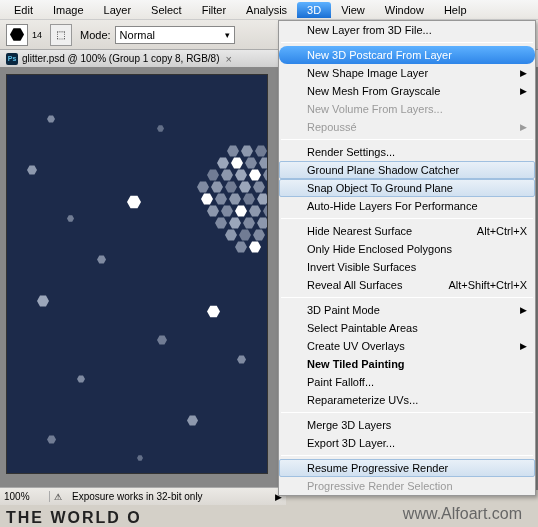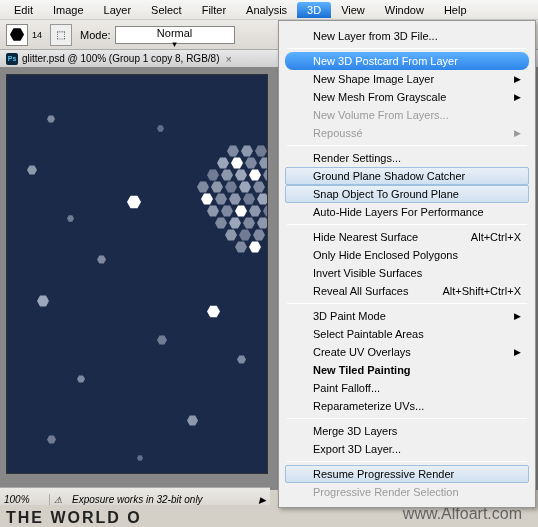--- a/index.html
+++ b/index.html
@@ -8,42 +8,42 @@
 .menubar { background: linear-gradient(#f6f6f6, #e9e7e3); height: 20px; display: flex; align-items: center; padding-left: 4px; border-bottom: 1px solid #ccc; }
 .menubar-item { padding: 2px 10px; cursor: default; }
 .menubar-item.open { background: linear-gradient(#5db1ff, #1a6fd4); color: #fff; border-radius: 3px 3px 0 0; }
 
 .toolbar { background: linear-gradient(#eceae6, #dcd9d4); height: 30px; display: flex; align-items: center; padding: 0 6px; border-bottom: 1px solid #aaa; }
 .tool-swatch { width: 22px; height: 22px; background: #fff; border: 1px solid #888; display: flex; align-items: center; justify-content: center; margin-right: 2px; }
 .hex { width:14px;height:14px;background:#000;clip-path:polygon(25% 5%,75% 5%,100% 50%,75% 95%,25% 95%,0 50%);}
 .tool-num { font-size: 9px; margin: 0 8px 0 2px; }
 .tool-btn { width: 22px; height: 22px; border: 1px solid #999; background: #efefef; margin-right: 8px; display:flex;align-items:center;justify-content:center;font-size:10px;}
 .mode-label { font-size: 11px; margin-right: 4px; }
-.mode-select { width: 120px; height: 18px; font-size: 11px; background: #fff; border: 1px solid #888; padding-left: 4px; display:flex;align-items:center;justify-content:space-between;padding-right:4px;flex-direction:column;}
+.mode-select { width: 120px; height: 18px; font-size: 11px; background: #fff; border: 1px solid #888; padding-left: 4px; display:flex;align-items:center;justify-content:space-between;padding-right:4px;}
 .dd-arrow{font-size:9px;}
 
 .doc-area { position: relative; background: #878787; height: 440px; }
 .doc-tab { background: linear-gradient(#e8e8e8,#d0d0d0); height: 18px; display: flex; align-items: center; padding: 0 6px; font-size: 10px; border-bottom:1px solid #888;}
 .ps-icon{width:12px;height:12px;background:#0a2740;color:#5bbce4;font-size:7px;font-weight:bold;display:inline-flex;align-items:center;justify-content:center;margin-right:4px;border-radius:2px;}
 .doc-tab-close{margin-left:6px;font-size:11px;color:#666;}
 
 .canvas { margin: 6px; background: #1c2a4a; width: 262px; height: 400px; position: relative; overflow: hidden; border:1px solid #333;}
 .shape { position: absolute; background: #aab4c6; clip-path: polygon(25% 5%,75% 5%,100% 50%,75% 95%,25% 95%,0 50%); }
 .cluster{position:absolute;top:70px;left:180px;width:120px;height:120px;}
 .cluster .shape{width:12px;height:12px;}
 
-.statusbar { background: linear-gradient(#eceae6,#dcd9d4); height: 18px; display: flex; align-items: flex-end; font-size: 10px; border-top:1px solid #aaa; position:absolute; bottom:22px; left:0; right:268px;font-style:italic;}
+.statusbar { background: linear-gradient(#eceae6,#dcd9d4); height: 18px; display: flex; align-items: center; font-size: 10px; border-top:1px solid #aaa; position:absolute; bottom:22px; left:0; right:252px;}
 .zoom-box{width:50px;border-right:1px solid #aaa;padding:0 4px;}
 .status-icon{width:16px;text-align:center;font-size:9px;}
 .status-text{padding:0 6px;flex:1;}
 .status-arrow{padding:0 4px;font-size:9px;}
 
 .watermark{position:absolute;bottom:4px;right:16px;font-size:16px;color:#666;}
 
-.dropdown { position: absolute; top: 20px; left: 278px; width: 258px; background: #f0f0f0; border: 1px solid #979797; box-shadow: 2px 2px 4px rgba(0,0,0,0.3); padding: 6px; }
+.dropdown { position: absolute; top: 20px; left: 278px; width: 258px; background: #f0f0f0; border: 1px solid #979797; box-shadow: 2px 2px 4px rgba(0,0,0,0.3); padding: 0; }
 .dropdown-inner{background:#f0f0f0;}
 .menu-item { display: flex; align-items: center; padding: 3px 20px 3px 28px; font-size: 11px; cursor: default; position: relative; min-height:18px;}
 .menu-item.highlighted { background: linear-gradient(#5db1ff, #2e85e8); color: #fff; border-radius: 8px; }
 .menu-item.toggled { background: linear-gradient(#e8f0f8,#d0e0f0); border: 1px solid #a0c0e0; border-radius: 2px; padding-left:27px;padding-top:2px;padding-bottom:2px;}
 .menu-item.disabled { color: #9a9a9a; }
 .menu-sep { height: 1px; background: #c0c0c0; margin: 3px 2px; border-bottom:1px solid #fff;}
 .submenu-arrow { position: absolute; right: 8px; font-size: 9px; }
 .shortcut { position: absolute; right: 8px; font-size: 11px; }
 .menu-item.bold{font-weight:bold;}
 

